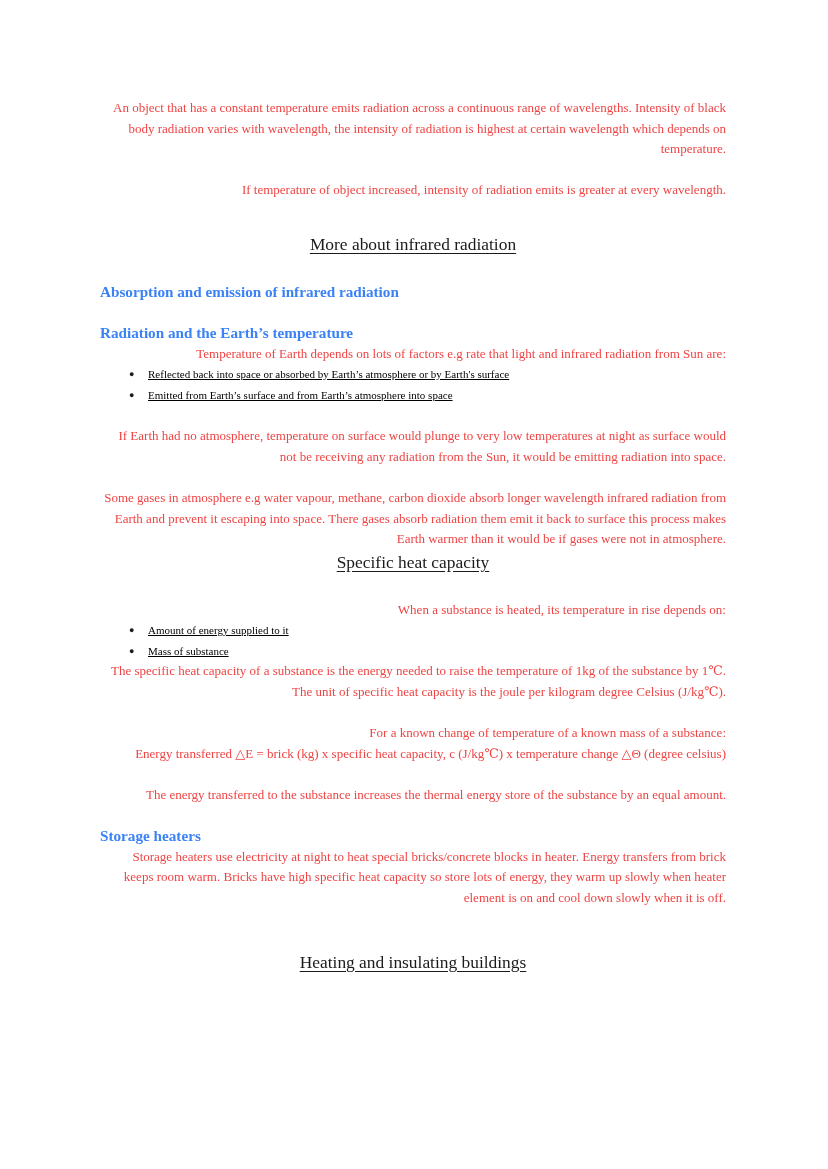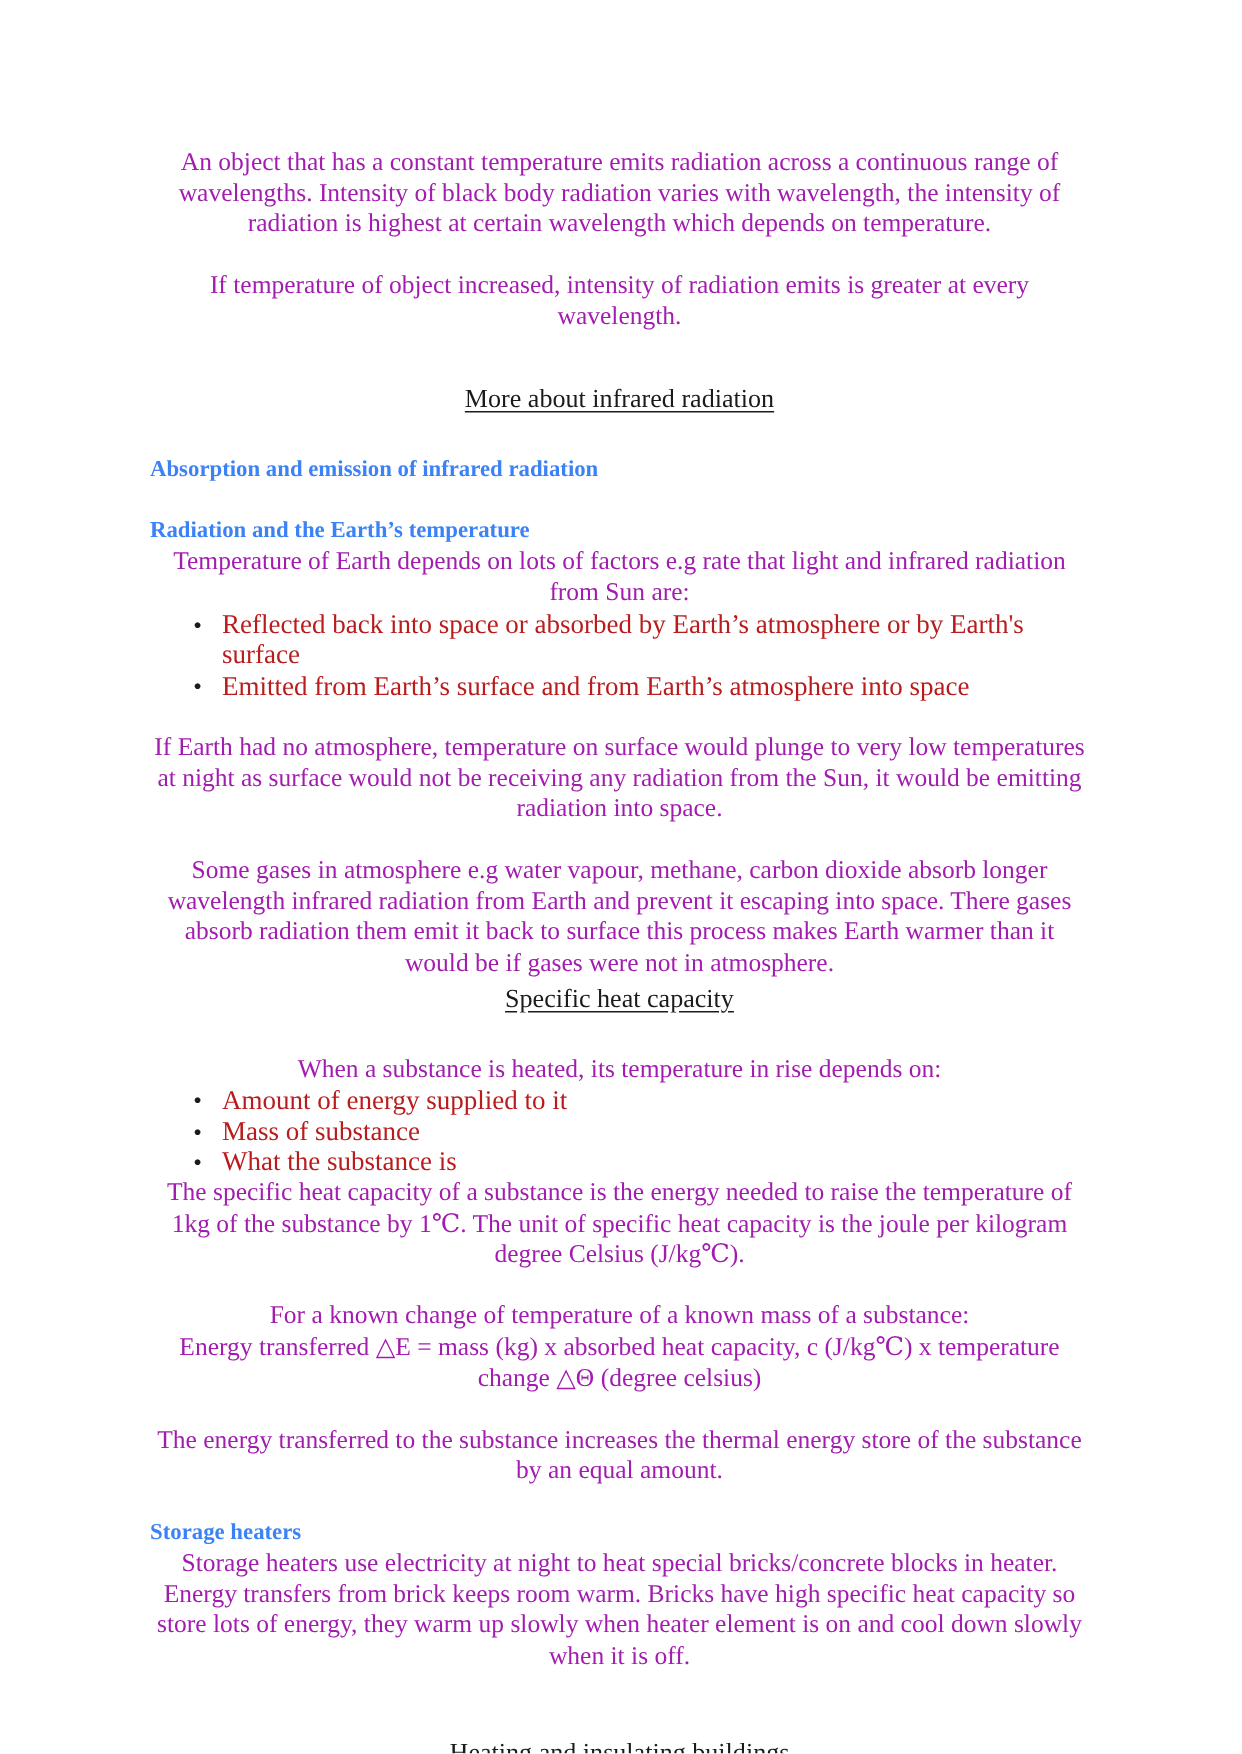--- a/index.html
+++ b/index.html
@@ -17,24 +17,24 @@
     color: #1b1b1b;
   }
   .content {
     position: absolute;
     left: 100px;
     top: 98px;
     width: 626px;
   }
   p.body {
     margin: 0;
-    font-size: 17px;
+    font-size: 13px;
     line-height: 20.6px;
-    text-align: center;
-    color: #a21caf;
+    text-align: right;
+    color: #ef4444;
   }
   .spacer {
     height: 20.6px;
   }
   .spacer-sm {
     height: 10px;
   }
   h2.section-heading {
     margin: 0;
     font-size: 17.4px;
@@ -57,23 +57,24 @@
     color: #3b82f6;
   }
   ul.bullets {
     margin: 0;
     padding: 0;
     list-style: none;
   }
   ul.bullets li {
     position: relative;
     padding-left: 48px;
-    font-size: 18px;
+    font-size: 11px;
     line-height: 20.6px;
-    color: #b91c1c;
+    color: #000000;
+    text-decoration: underline;
   }
   ul.bullets li::before {
     content: "\25CF";
     position: absolute;
     left: 29px;
     top: 0;
     font-size: 9px;
     line-height: 20.6px;
     color: #1b1b1b;
   }
@@ -122,30 +123,29 @@
 
     <h2 class="section-heading"><span class="u">Specific heat capacity</span></h2>
 
     <div class="heading-block-gap-bottom"></div>
 
     <p class="body">When a substance is heated, its temperature in rise depends on:</p>
 
     <ul class="bullets">
       <li>Amount of energy supplied to it</li>
       <li>Mass of substance</li>
-      <li>What the substance is</li>
     </ul>
 
     <p class="body">The specific heat capacity of a substance is the energy needed to raise the temperature of 1kg of the substance by 1℃. The unit of specific heat capacity is the joule per kilogram degree Celsius (J/kg℃).</p>
 
     <div class="spacer"></div>
 
     <p class="body">For a known change of temperature of a known mass of a substance:</p>
 
-    <p class="body">Energy transferred △E = mass (kg) x absorbed heat capacity, c (J/kg℃) x temperature change △Θ (degree celsius)</p>
+    <p class="body">Energy transferred △E = brick (kg) x specific heat capacity, c (J/kg℃) x temperature change △Θ (degree celsius)</p>
 
     <div class="spacer"></div>
 
     <p class="body">The energy transferred to the substance increases the thermal energy store of the substance by an equal amount.</p>
 
     <div class="spacer"></div>
 
     <h3 class="sub-heading">Storage heaters</h3>
 
     <p class="body">Storage heaters use electricity at night to heat special bricks/concrete blocks in heater. Energy transfers from brick keeps room warm. Bricks have high specific heat capacity so store lots of energy, they warm up slowly when heater element is on and cool down slowly when it is off.</p>

